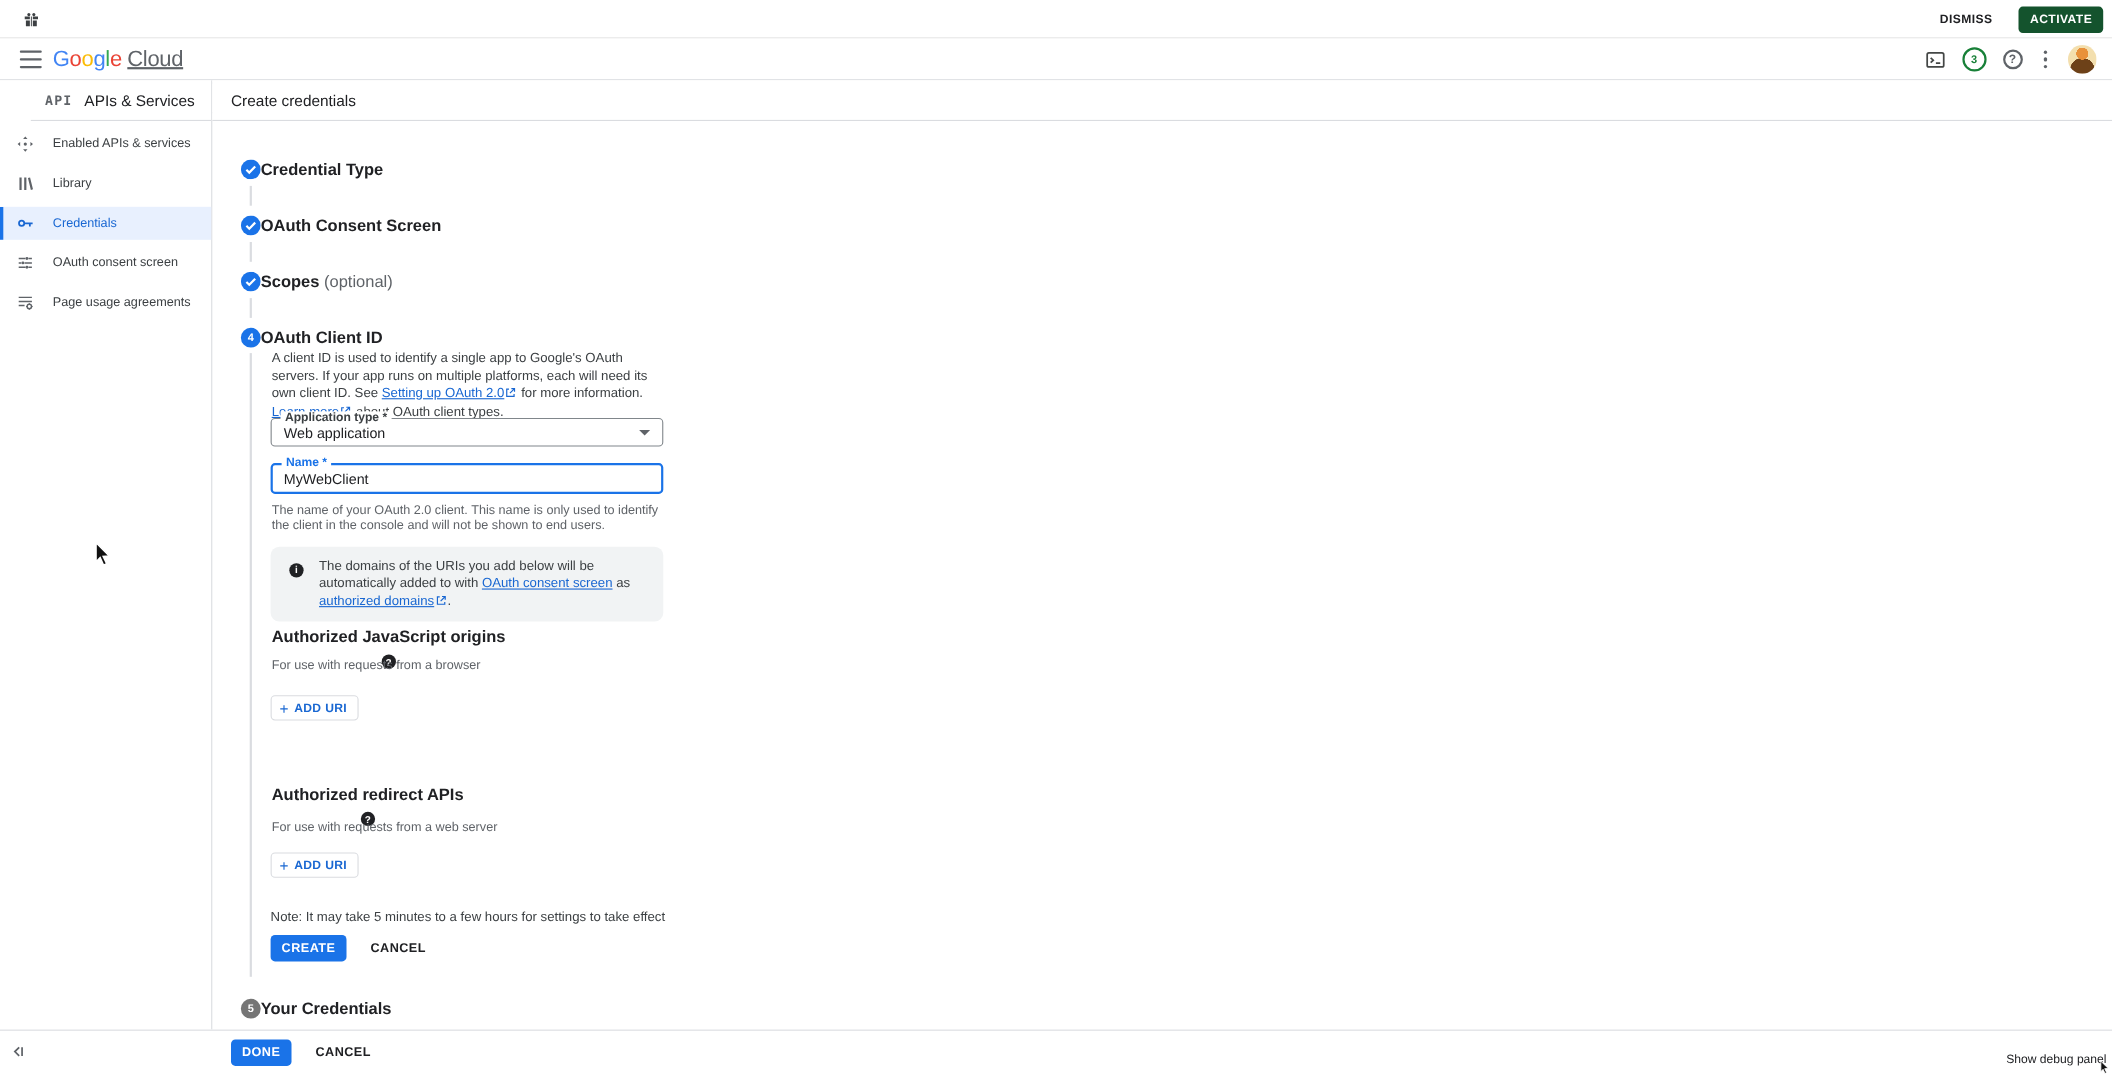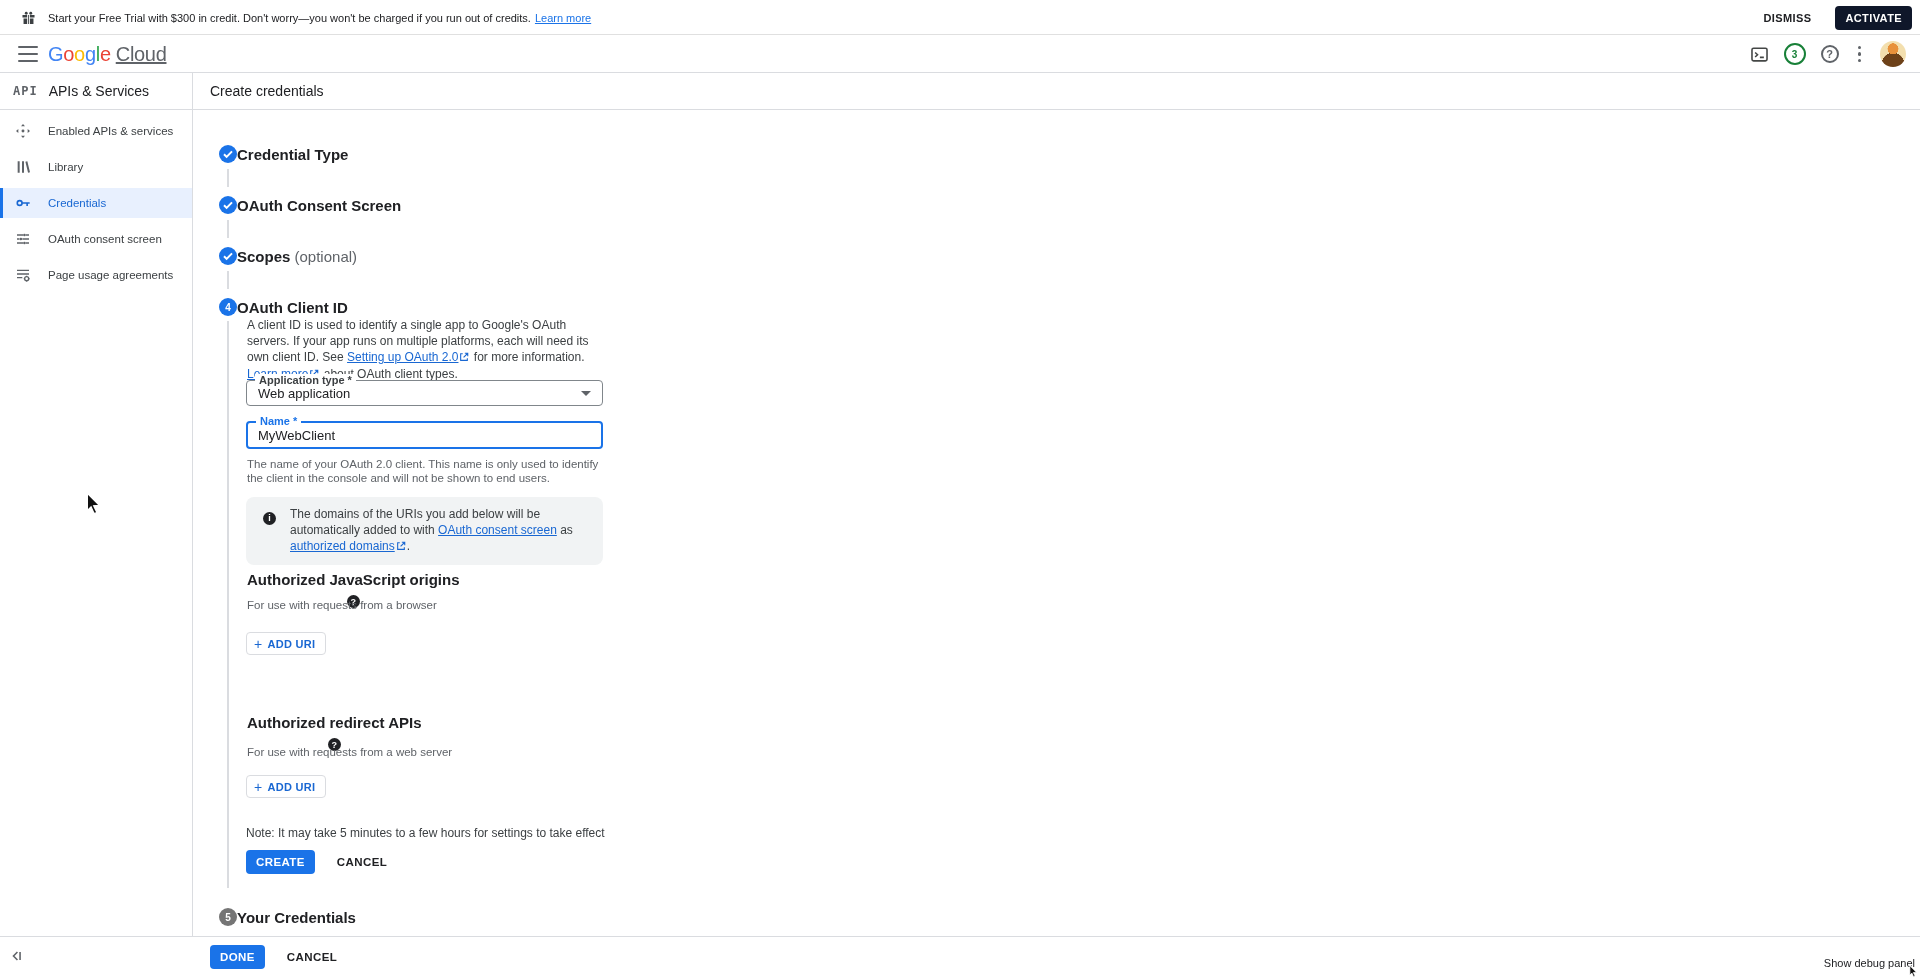--- a/index.html
+++ b/index.html
@@ -11,21 +11,21 @@
   
   .trial-banner{ position:absolute; left:0; top:0; width:1920px; height:35px;
     background:#fff; border-bottom:1px solid #e0e0e0; display:flex; align-items:center; }
   .gift{ position:absolute; left:20px; top:9px; }
   .banner-msg{ position:absolute; left:48px; top:0; height:35px; display:flex; align-items:center;
     font-size:11px; color:#202124; }
   .banner-msg a{ color:#1a73e8; text-decoration:underline; margin-left:4px; cursor:pointer; }
   .banner-actions{ position:absolute; right:8px; top:0; height:35px; display:flex; align-items:center; gap:16px; }
   .btn-dismiss{ border:none; background:none; font-family:inherit; font-size:11px; font-weight:bold;
     letter-spacing:.4px; color:#202124; padding:4px 8px; cursor:pointer; }
-  .btn-activate{ border:none; background:#0f172a; color:#fff; font-family:inherit; font-size:11px;
+  .btn-activate{ border:none; background:#14532d; color:#fff; font-family:inherit; font-size:11px;
     font-weight:bold; letter-spacing:.4px; padding:6px 10px; border-radius:4px; cursor:pointer; }
   
   .appbar{ position:absolute; left:0; top:35px; width:1920px; height:38px; background:#fff;
     border-bottom:1px solid #dadce0; }
   .hamburger{ position:absolute; left:18px; top:11px; width:20px; height:16px; display:flex;
     flex-direction:column; justify-content:space-between; background:none; border:none; cursor:pointer; }
   .hamburger span{ display:block; height:2px; background:#5f6368; border-radius:1px; }
   .logo{ position:absolute; left:48px; top:8px; font-size:20px; letter-spacing:-0.3px; display:flex; gap:5px; }
   .logo .cloud{ color:#5f6368;text-decoration:underline; }
   .lg-b{color:#4285F4}.lg-r{color:#EA4335}.lg-y{color:#FBBC05}.lg-g{color:#34A853}
@@ -49,21 +49,21 @@
   .kebab{ display:flex; flex-direction:column; gap:3px; padding:0 4px;}
   .kebab i{ width:3.5px; height:3.5px; background:#5f6368; border-radius:50%; }
   .avatar{ width:26px; height:26px; border-radius:50%;
     background:
       radial-gradient(circle at 50% 30%, #e8913a 0 24%, rgba(0,0,0,0) 25%),
       radial-gradient(circle at 50% 88%, #6d4118 0 42%, rgba(0,0,0,0) 43%),
       #f3dfae; }
   
   .sidebar{ position:absolute; left:0; top:73px; width:193px; height:863px; background:#fff;
     border-right:1px solid #dadce0; }
-  .sidebar-head{ height:37px; border-bottom:1px solid #dadce0; display:flex; align-items:center; padding-left:13px; gap:11px; }
+  .sidebar-head{ height:37px; border-bottom:1px solid #dadce0; display:flex; align-items:center; padding-left:13px; gap:11px;margin-left:28px; }
   .api-logo{ font-family:"DejaVu Sans Mono", monospace; font-size:12px; font-weight:bold;
     letter-spacing:1px; color:#5f6368; }
   .sidebar-title{ font-size:14px; color:#202124; }
   .side-item{ height:30px; display:flex; align-items:center; padding-left:14px; gap:16px;
     font-size:11.5px; color:#3c4043; cursor:pointer; margin-top:6px;}
   .side-item:first-of-type{ margin-top:7px; }
   .side-item .sicon{ width:18px; display:flex; justify-content:center; }
   .side-item.selected{ background:#e8f0fe; color:#1967d2; box-shadow:inset 3px 0 0 #1a73e8; margin-top:6px;}
   
   .page-head{ position:absolute; left:193px; top:73px; right:0; height:37px;
@@ -129,24 +129,20 @@
 <div class="screen">
 
   <div class="trial-banner">
     <span class="gift">
       <svg width="17" height="17" viewBox="0 0 24 24" fill="#3c4043">
         <circle cx="8.8" cy="6" r="2"></circle>
           <circle cx="15.2" cy="6" r="2"></circle>
         <path d="M3.5 8.5h6.6V12H3.5zM13.9 8.5h6.6V12h-6.6zM5 13.5h5.1V21H5zM13.9 13.5H19V21h-5.1zM11.4 8.5h1.2V21h-1.2z"></path>
       </svg>
     </span>
-    <div class="banner-msg">
-      <span>Start your Free Trial with $300 in credit. Don't worry—you won't be charged if you run out of credits.</span>
-      <a>Learn more</a>
-    </div>
     <div class="banner-actions">
       <button class="btn-dismiss">DISMISS</button>
       <button class="btn-activate">ACTIVATE</button>
     </div>
   </div>
 
   <div class="appbar">
     <button class="hamburger">
         <span></span>
         <span></span>

